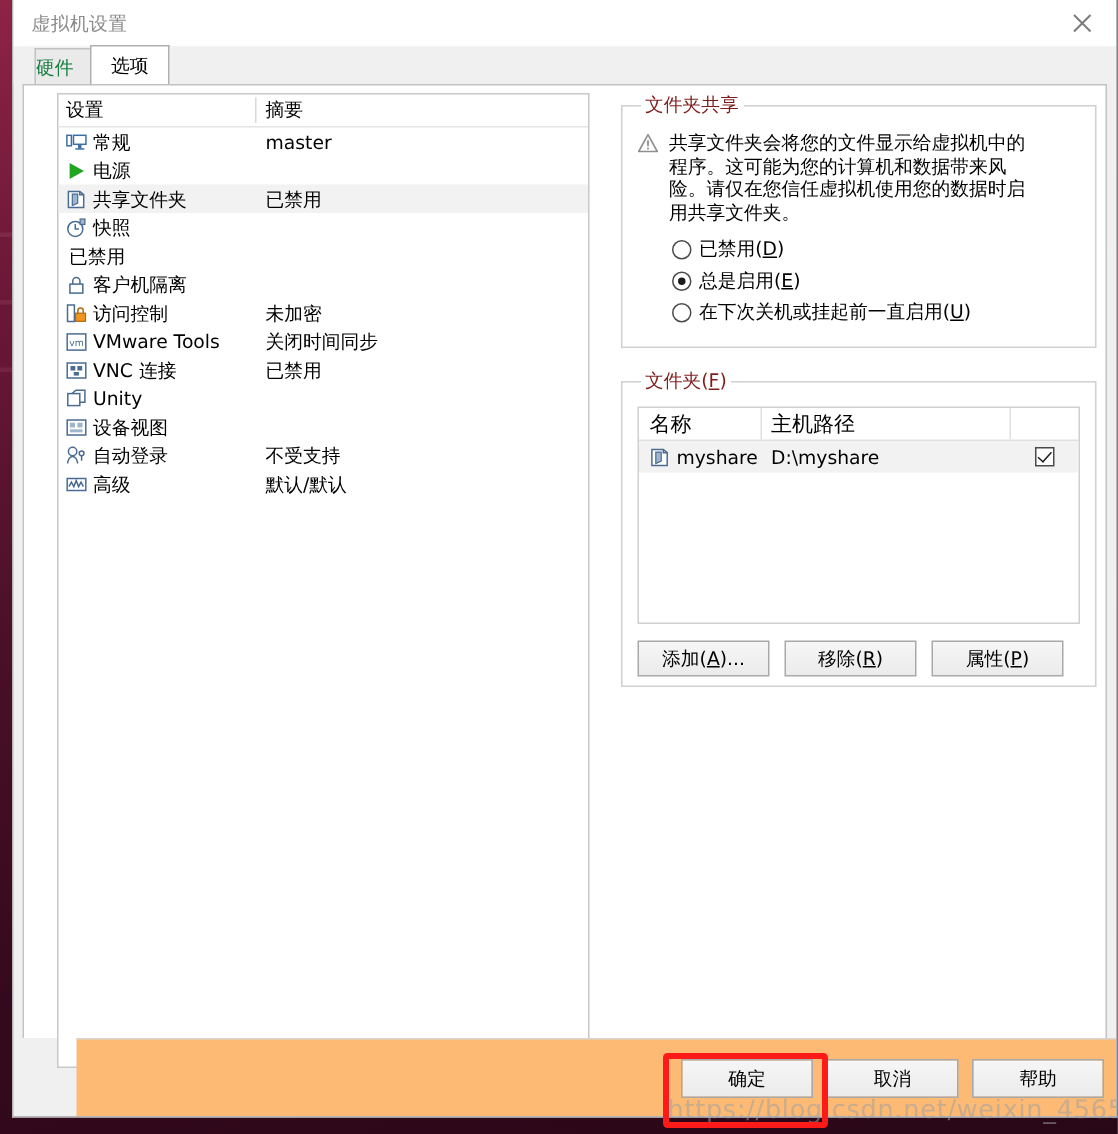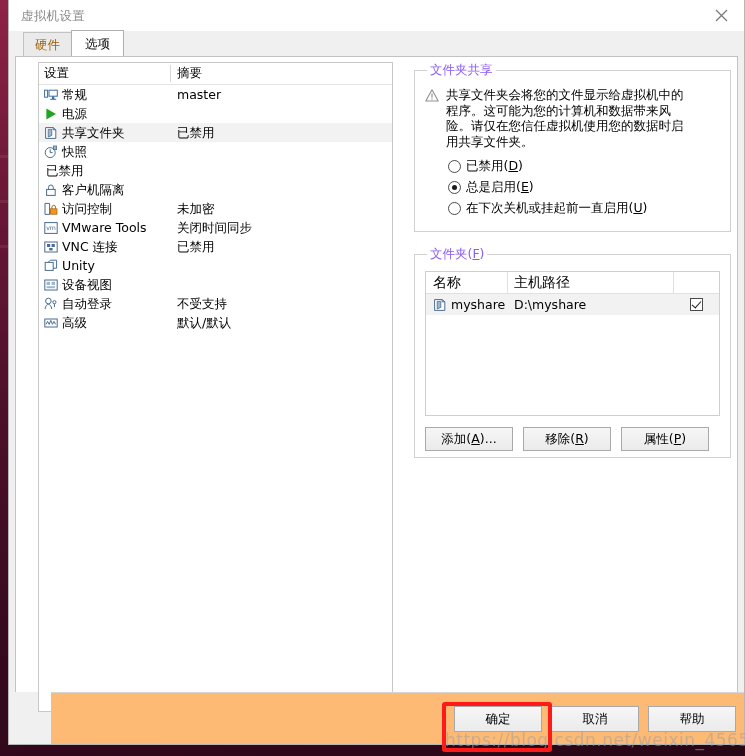--- a/index.html
+++ b/index.html
@@ -86,25 +86,25 @@
   }
   #tabstrip .tabs-row {
     position: absolute;
     left: 14px;
     bottom: 0;
     display: flex;
     align-items: flex-end;
   }
   .tab {
     font-size: 12.5px;
-    padding: 4px 11px 4px 11px;
+    padding: 4px 11px 4px 0;
     border: 1px solid #c2c2c2;
     border-bottom: none;
     background: #eaeaea;
-    color: #a16207;
+    color: #15803d;
     margin-right: -1px;
     line-height: 15px;
     cursor: pointer;
   }
   .tab.active {
     background: #ffffff;
     color: #000;
     padding: 5px 13px 5px 13px;
     border-color: #b0b0b0;
     position: relative;
@@ -198,21 +198,21 @@
   fieldset.grp {
     border: 1px solid #d0d0d0;
     margin: 0 0 14px 0;
     padding: 8px 10px 12px 10px;
     box-sizing: border-box;
   }
   fieldset.grp > legend {
     font-size: 12.5px;
     padding: 0 3px;
     margin-left: 2px;
-    color: #8b5cf6;
+    color: #7f1d1d;
   }
 
   
   #grp-sharing { height: 170px; }
   .warn-row {
     display: flex;
     gap: 7px;
     align-items: flex-start;
   }
   .warn-text {

